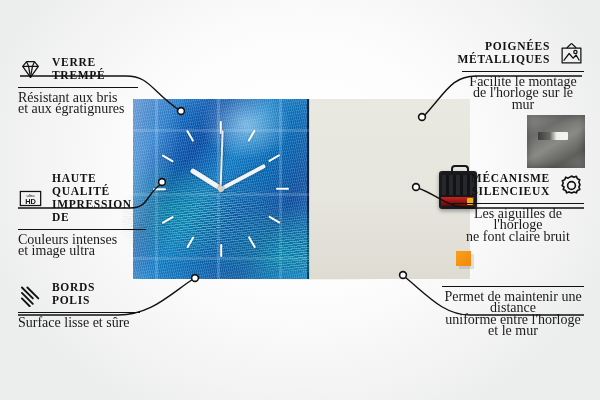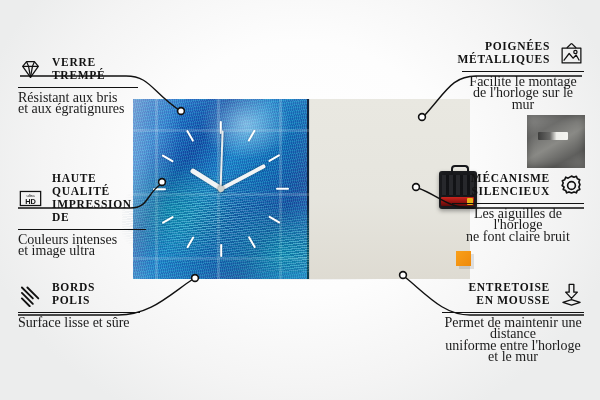--- a/index.html
+++ b/index.html
@@ -274,30 +274,18 @@
           <circle cx="16" cy="16" r="5"></circle>
         </g>
       </svg>
     </div>
     <div class="rule"></div>
     <div class="desc">Les aiguilles de l'horloge</div>
     <div class="desc">ne font claire bruit</div>
   </div>
 
   <div class="callout right c-entr">
-    <div class="head">
-      <div>
-        <div class="title">ENTRETOISE</div>
-        <div class="title">EN MOUSSE</div>
-      </div>
-      <svg class="ico" viewBox="0 0 32 32">
-        <g fill="none" stroke="#111" stroke-width="1.7" stroke-linejoin="round">
-          <path d="M13,3 h6 v10 h4.5 L16,21 L8.5,13 H13 Z"></path>
-          <path d="M16,22.5 L27,26 L16,29.5 L5,26 Z"></path>
-        </g>
-      </svg>
-    </div>
     <div class="rule"></div>
     <div class="desc">Permet de maintenir une distance</div>
     <div class="desc">uniforme entre l'horloge et le mur</div>
   </div>
 
 </div>
 
 </body></html>

